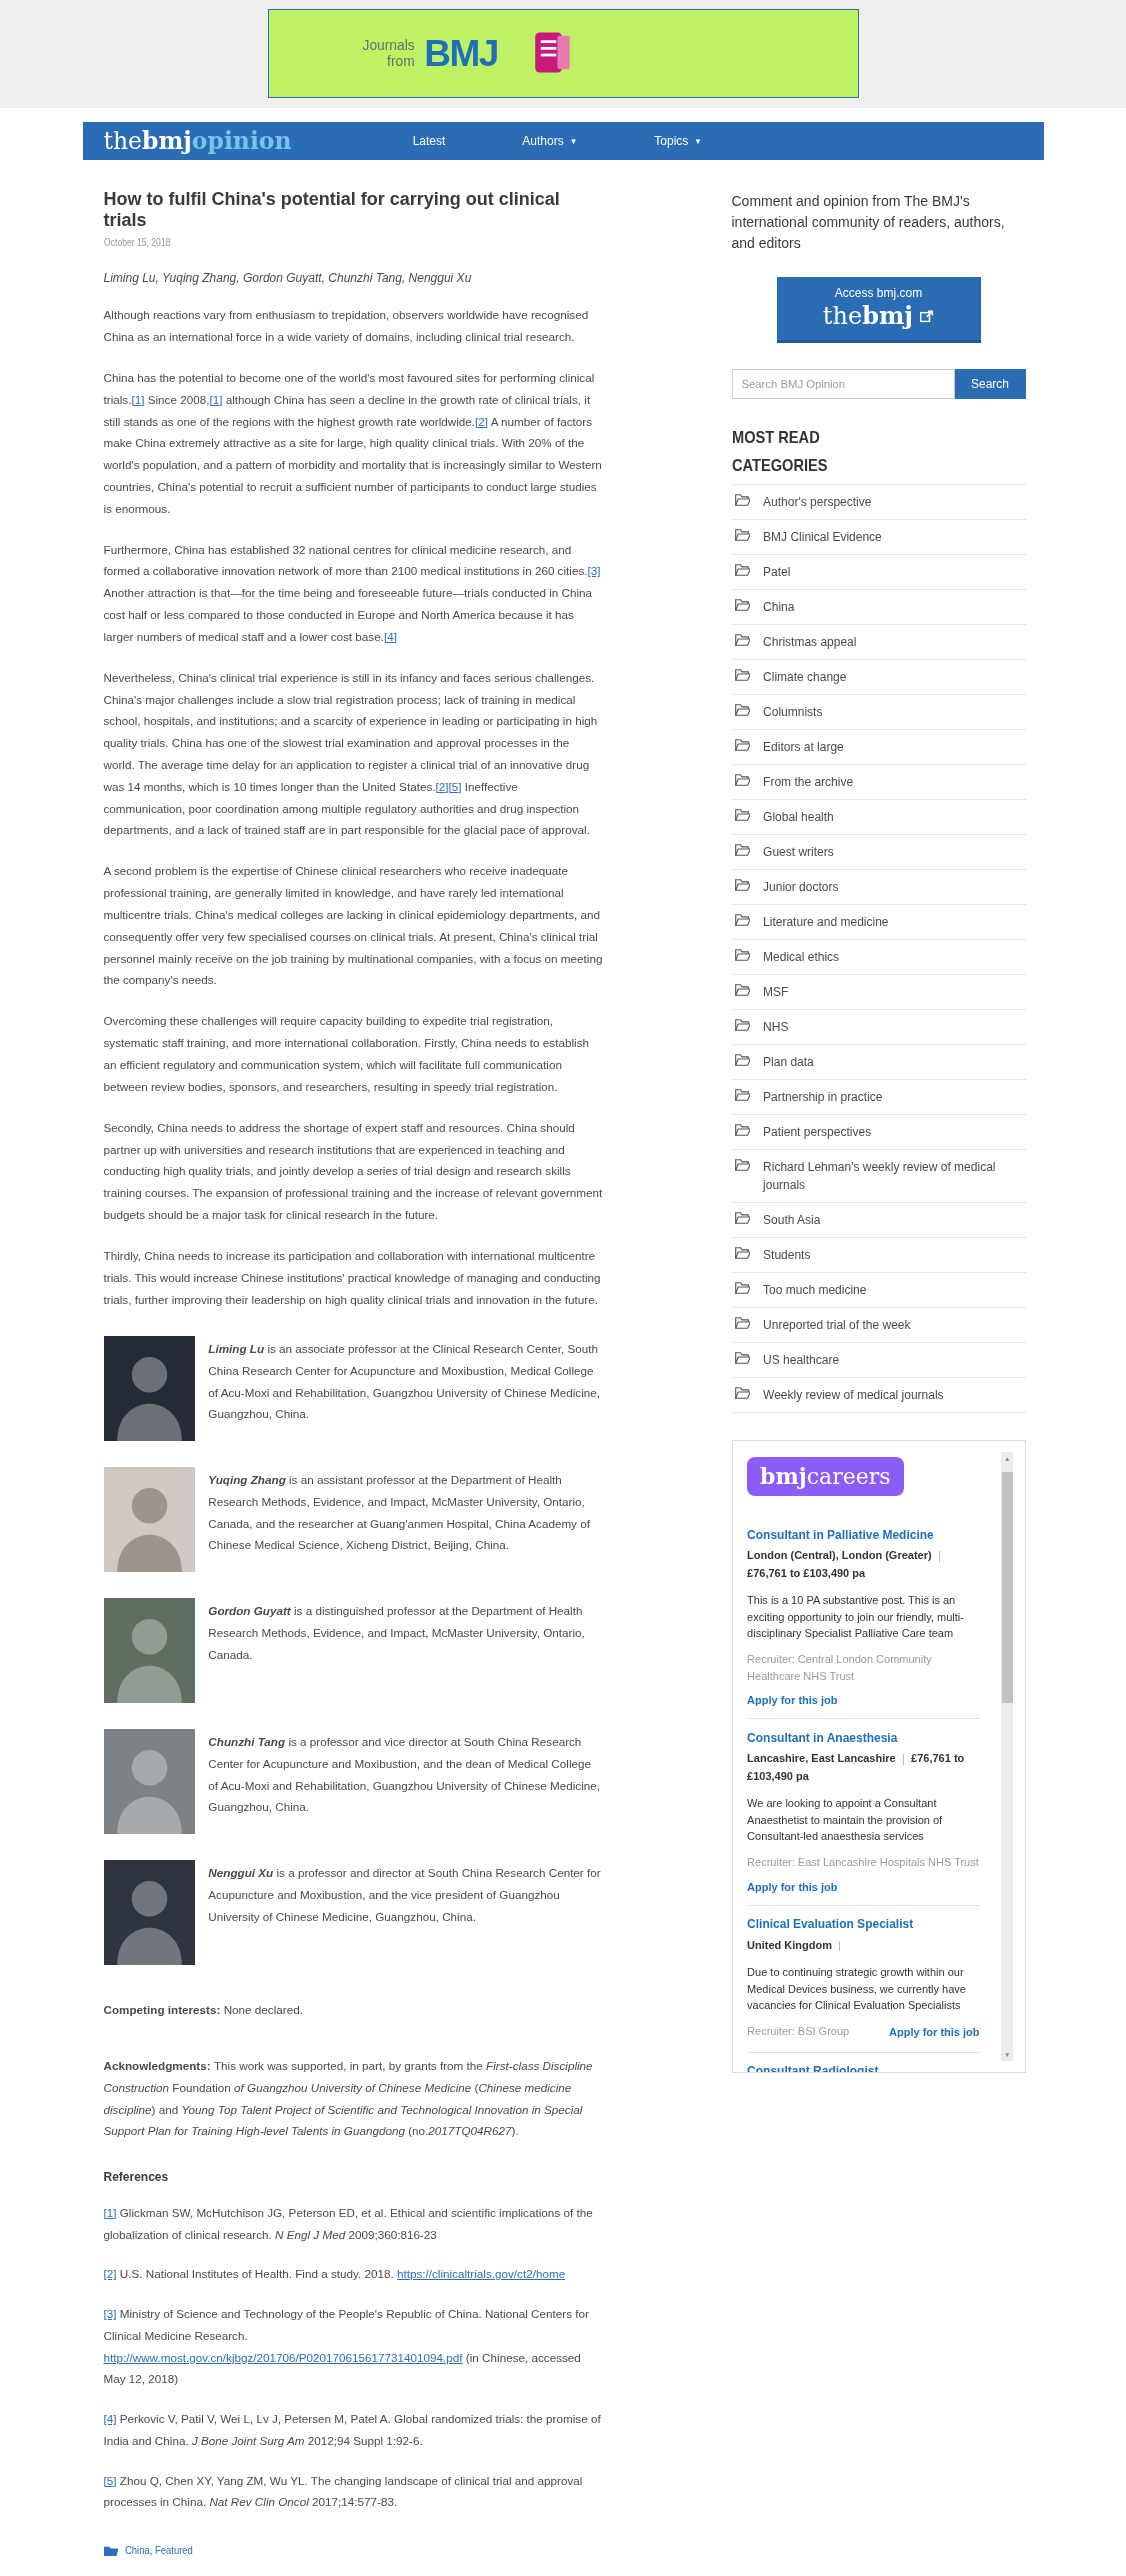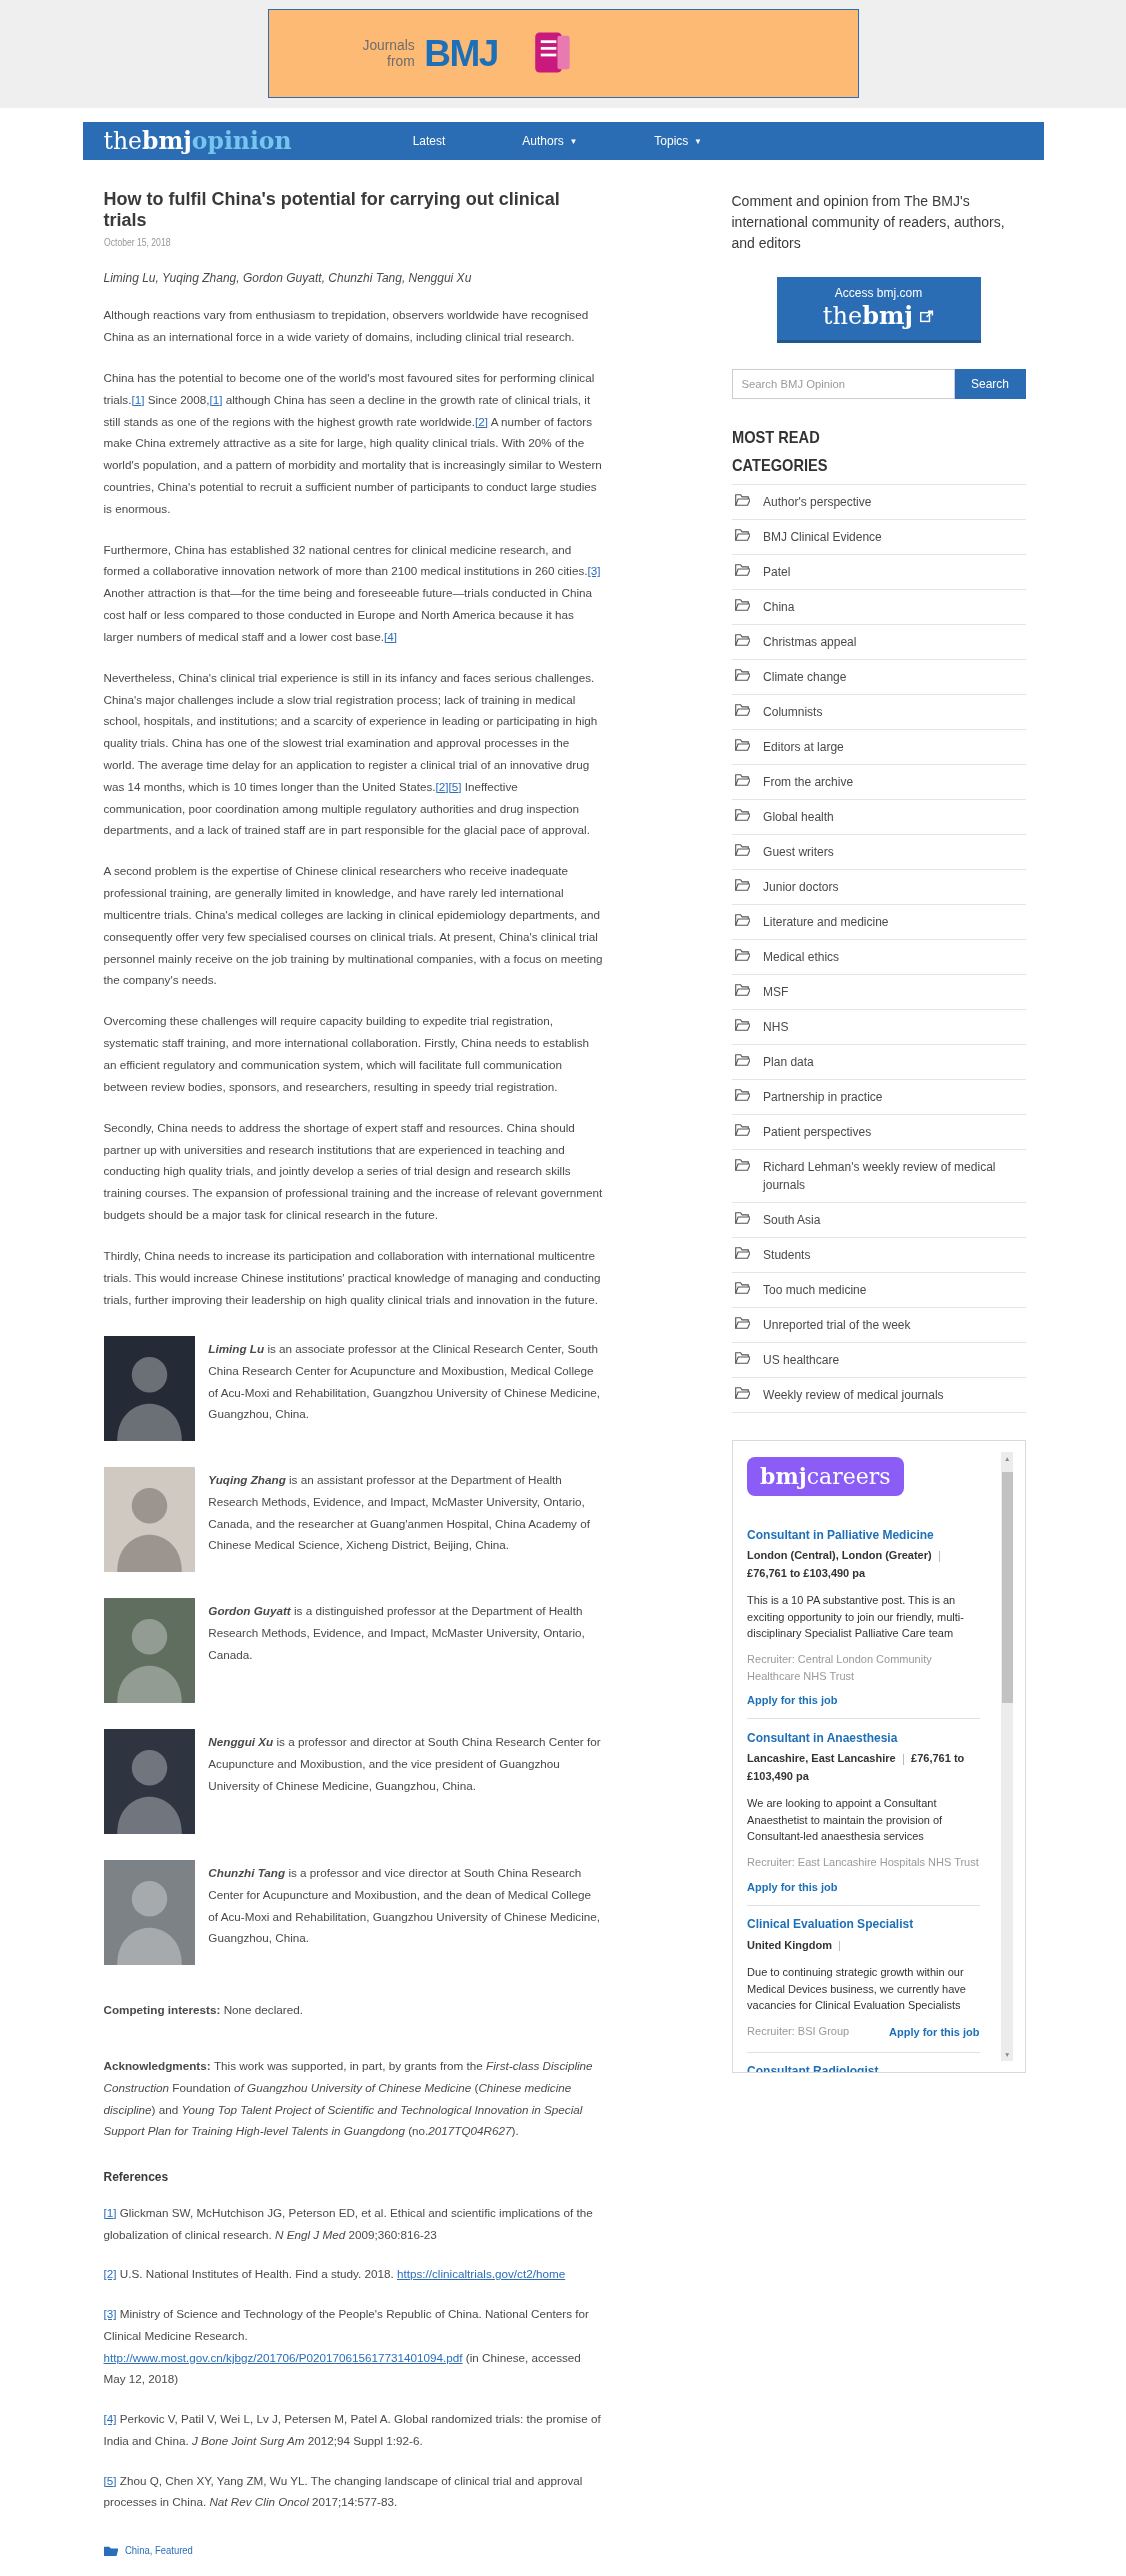--- a/index.html
+++ b/index.html
@@ -7,21 +7,21 @@
   body {
     font-family: "Liberation Sans", sans-serif;
     background:#ffffff; color:#4a4a4a; min-width:1126px;
   }
   .itl{font-style:italic} .bld{font-weight:bold}
   .lnk{color:#2a6ebb} .und{text-decoration:underline}
   .cond{display:inline-block; transform:scaleX(0.86); transform-origin:0 60%; white-space:nowrap;}
 
   
   .top-band { background:#efeff0; padding:9px 0 9.7px; }
-  .banner { width:591px; margin:0 auto; background:#fdba74; border:1.6px solid #2a6ebb;
+  .banner { width:591px; margin:0 auto; background:#bef264; border:1.6px solid #2a6ebb;
             display:flex; align-items:center; padding:12px 21px; height:89px; cursor:pointer; }
   .banner-pre { text-align:right; color:#6d6d6d; font-size:13.8px; line-height:1.15; margin:0 9.7px 0 73px; }
   .banner-logo { color:#1d70b8; font-weight:bold; font-size:37px; letter-spacing:-1.6px; margin-right:24px; }
   .banner-msg { color:#1d70b8; font-size:17px; line-height:1.55; flex:1; text-align:center; }
   .banner-book { margin-left:11.3px; }
 
   
   .nav-gap { background:#fff; height:14.6px; }
   .nav { width:961px; margin:0 auto; background:#2b6db4; height:38px;
          display:flex; align-items:center; padding-left:21px; }
@@ -178,36 +178,36 @@
       <div class="bio">
         <div class="bio-photo ph2">
           <svg width="91" height="105" viewBox="0 0 112 130">
               <circle cx="56" cy="48" r="22" fill="rgba(255,255,255,.32)"></circle>
               <path d="M16 130 C16 96 40 84 56 84 C72 84 96 96 96 130 Z" fill="rgba(255,255,255,.32)"></path>
             </svg>
         </div>
         <div class="bio-text"><span class="itl bld">Gordon Guyatt </span><span>is a distinguished professor at the Department of Health Research Methods, Evidence, and Impact, McMaster University, Ontario, Canada.</span></div>
       </div>
       <div class="bio">
+        <div class="bio-photo ph3">
+          <svg width="91" height="105" viewBox="0 0 112 130">
+              <circle cx="56" cy="48" r="22" fill="rgba(255,255,255,.32)"></circle>
+              <path d="M16 130 C16 96 40 84 56 84 C72 84 96 96 96 130 Z" fill="rgba(255,255,255,.32)"></path>
+            </svg>
+        </div>
+        <div class="bio-text"><span class="itl bld">Chunzhi Tang </span><span>is a professor and vice director at South China Research Center for Acupuncture and Moxibustion, and the dean of Medical College of Acu-Moxi and Rehabilitation, Guangzhou University of Chinese Medicine, Guangzhou, China.</span></div>
+      </div>
+      <div class="bio">
         <div class="bio-photo ph4">
           <svg width="91" height="105" viewBox="0 0 112 130">
               <circle cx="56" cy="48" r="22" fill="rgba(255,255,255,.32)"></circle>
               <path d="M16 130 C16 96 40 84 56 84 C72 84 96 96 96 130 Z" fill="rgba(255,255,255,.32)"></path>
             </svg>
         </div>
         <div class="bio-text"><span class="itl bld">Nenggui Xu </span><span>is a professor and director at South China Research Center for Acupuncture and Moxibustion, and the vice president of Guangzhou University of Chinese Medicine, Guangzhou, China.</span></div>
-      </div>
-      <div class="bio">
-        <div class="bio-photo ph3">
-          <svg width="91" height="105" viewBox="0 0 112 130">
-              <circle cx="56" cy="48" r="22" fill="rgba(255,255,255,.32)"></circle>
-              <path d="M16 130 C16 96 40 84 56 84 C72 84 96 96 96 130 Z" fill="rgba(255,255,255,.32)"></path>
-            </svg>
-        </div>
-        <div class="bio-text"><span class="itl bld">Chunzhi Tang </span><span>is a professor and vice director at South China Research Center for Acupuncture and Moxibustion, and the dean of Medical College of Acu-Moxi and Rehabilitation, Guangzhou University of Chinese Medicine, Guangzhou, China.</span></div>
       </div>
 
       <p class="note"><span class="bld">Competing interests: </span><span>None declared.</span></p>
       <p class="note"><span class="bld">Acknowledgments: </span><span>This work was supported, in part, by grants from the </span><span class="itl">First-class Discipline Construction</span><span> Foundation </span><span class="itl">of Guangzhou University of Chinese Medicine</span><span> (</span><span class="itl">Chinese medicine discipline</span><span>) and </span><span class="itl">Young Top Talent Project of Scientific and Technological Innovation in Special Support Plan for Training High-level Talents in Guangdong</span><span> (no.</span><span class="itl">2017TQ04R627</span><span>).</span></p>
 
       <div class="refs-head">References</div>
       <p class="ref"><span class="lnk und">[1]</span><span> Glickman SW, McHutchison JG, Peterson ED, et al. Ethical and scientific implications of the globalization of clinical research. </span><span class="itl">N Engl J Med</span><span> 2009;360:816-23</span></p>
       <p class="ref"><span class="lnk und">[2]</span><span> U.S. National Institutes of Health. Find a study. 2018. </span><span class="lnk und">https://clinicaltrials.gov/ct2/home</span></p>
       <p class="ref"><span class="lnk und">[3]</span><span> Ministry of Science and Technology of the People's Republic of China. National Centers for Clinical Medicine Research. </span><span class="lnk und">http://www.most.gov.cn/kjbgz/201706/P020170615617731401094.pdf</span><span> (in Chinese, accessed May 12, 2018)</span></p>
       <p class="ref"><span class="lnk und">[4]</span><span> Perkovic V, Patil V, Wei L, Lv J, Petersen M, Patel A. Global randomized trials: the promise of India and China. </span><span class="itl">J Bone Joint Surg Am</span><span> 2012;94 Suppl 1:92-6.</span></p>

